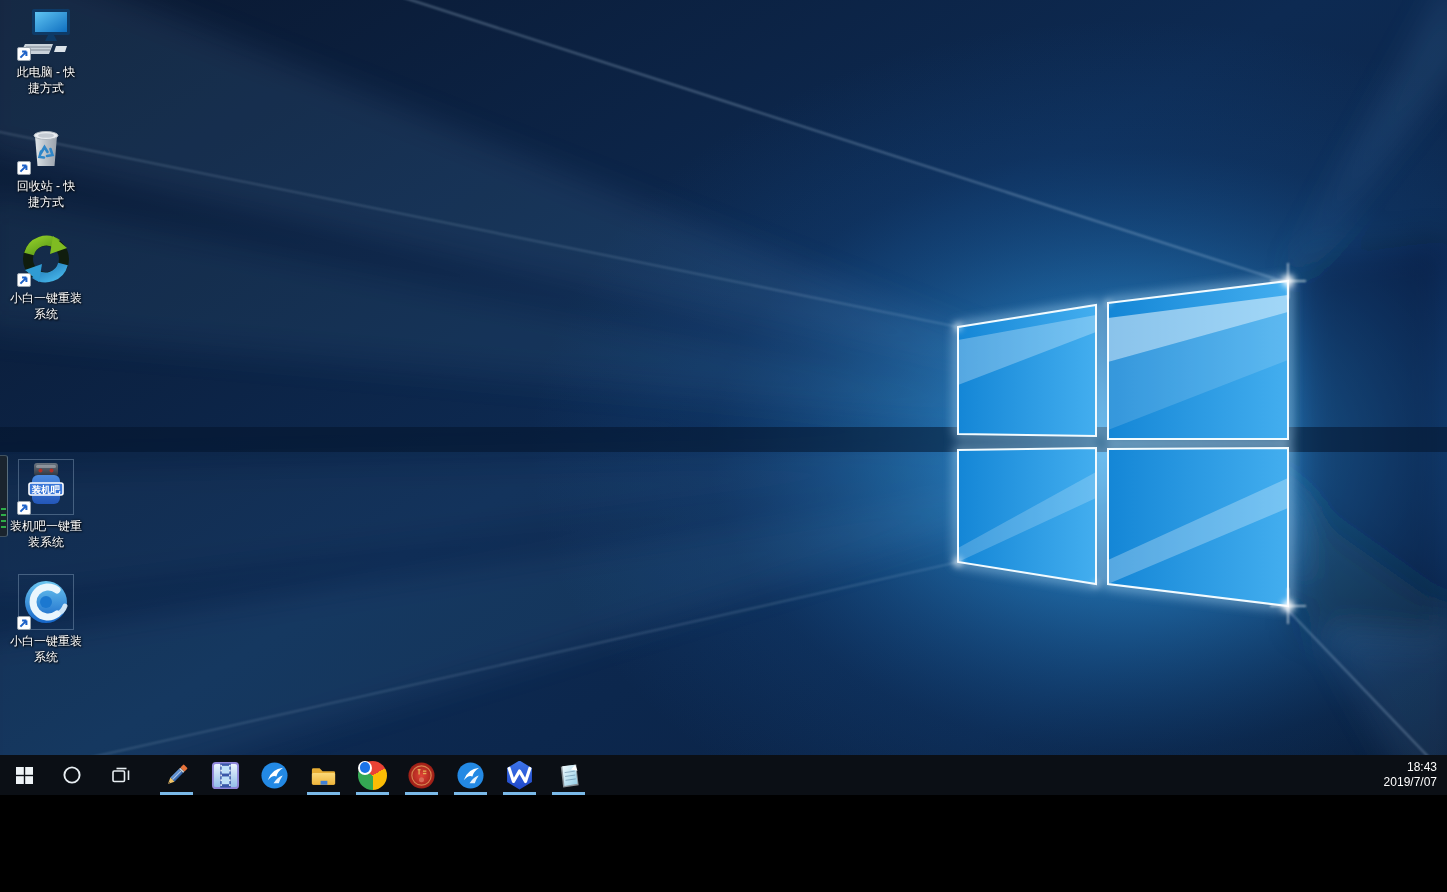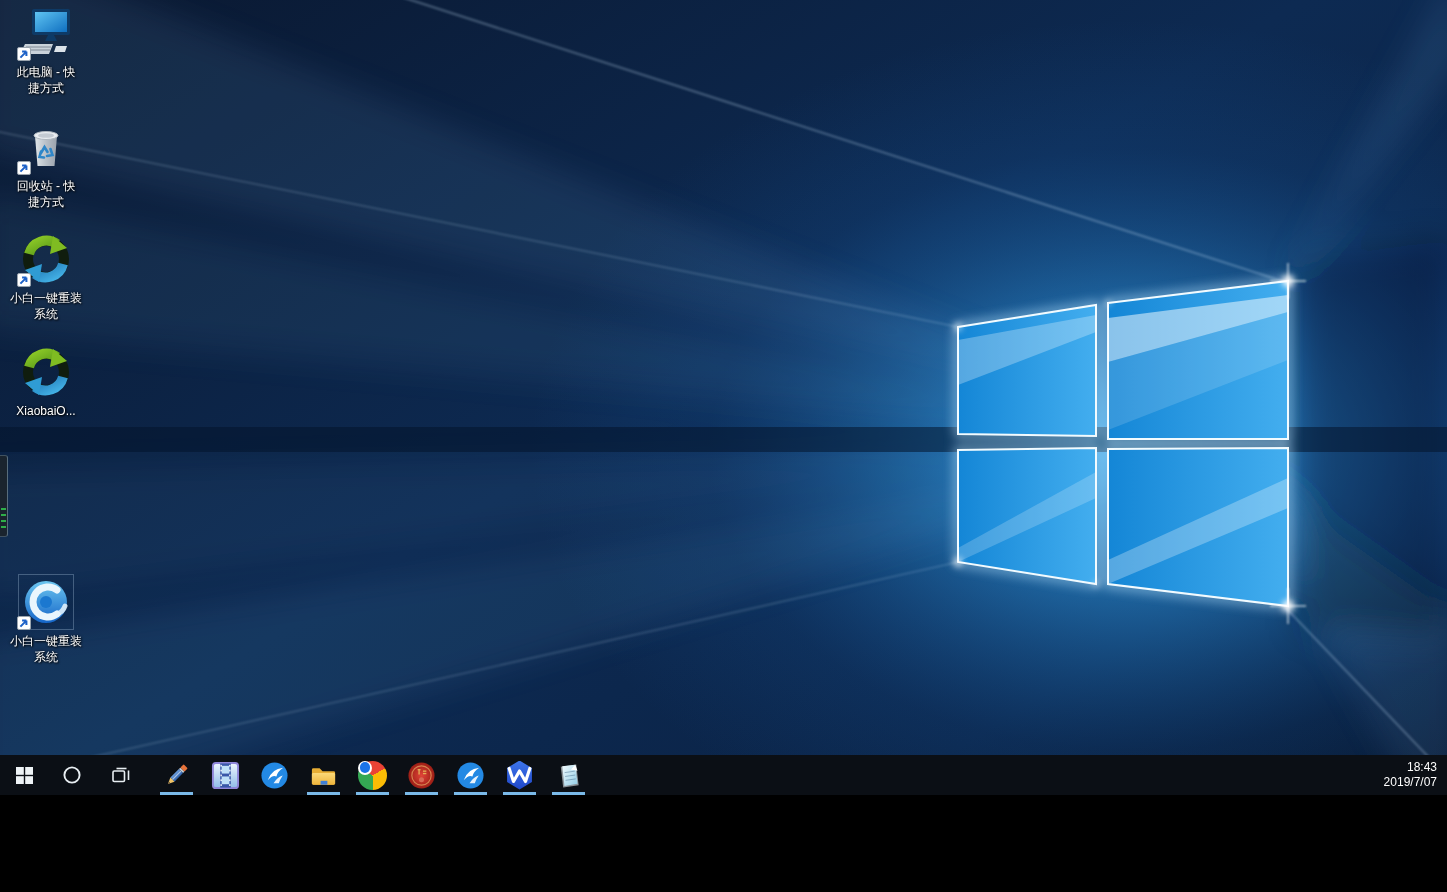--- a/index.html
+++ b/index.html
@@ -265,36 +265,43 @@
             <path d="M2 8 L7 3 M7 3 H3.4 M7 3 V6.6" stroke="#1e62c8" stroke-width="1.7" fill="none"></path>
           </svg>
       </span>
     </div>
     <div class="dlabel">
       <span>小白一键重装</span>
         <span>系统</span>
     </div>
   </div>
 
-  <div class="dicon" style="top:345px">
-    <div class="glyph">
+
+  <div class="dicon" style="top:460px">
+    <div class="glyph boxed">
       <svg viewBox="0 0 54 54">
-        <circle cx="27" cy="27" r="18" stroke="#101d0e" stroke-width="10" fill="none"></circle>
-        <path d="M10 22 A18 18 0 0 1 38 12" stroke="url(#syncG)" stroke-width="10" fill="none"></path>
-        <polygon points="34,4 48,16 31,22" fill="#7fbc22"></polygon>
-        <path d="M44 32 A18 18 0 0 1 16 42" stroke="url(#syncB)" stroke-width="10" fill="none"></path>
-        <polygon points="20,50 6,38 23,32" fill="#2f9cd4"></polygon>
-      </svg>
+        <rect x="15" y="3" width="24" height="13" rx="3" fill="url(#usbCap)"></rect>
+        <rect x="17" y="5" width="20" height="3" rx="1.5" fill="rgba(255,255,255,.3)"></rect>
+        <circle cx="21.5" cy="10.5" r="2" fill="#b03028"></circle>
+          <circle cx="32.5" cy="10.5" r="2" fill="#b03028"></circle>
+        <rect x="13" y="15" width="28" height="29" rx="6" fill="url(#usbBody)"></rect>
+        <rect x="10" y="23" width="34" height="12" rx="2" fill="#3a77d8" stroke="#ffffff" stroke-width="1.6"></rect>
+        <text x="27" y="32.5" text-anchor="middle" font-size="9.5" font-weight="bold" fill="#ffffff">装机吧</text>
+      </svg>
+      <span class="sc-badge">
+        <svg viewBox="0 0 10 10">
+            <path d="M2 8 L7 3 M7 3 H3.4 M7 3 V6.6" stroke="#1e62c8" stroke-width="1.7" fill="none"></path>
+          </svg>
+      </span>
     </div>
     <div class="dlabel">
-      <span>XiaobaiO...</span>
-        <span></span>
-    </div>
-  </div>
-
+      <span>装机吧一键重</span>
+        <span>装系统</span>
+    </div>
+  </div>
 
   <div class="dicon" style="top:575px">
     <div class="glyph boxed">
       <svg viewBox="0 0 54 54">
         <circle cx="27" cy="27" r="21" fill="url(#swirl)"></circle>
         <path d="M38 15 A15 15 0 1 0 38 39" stroke="#eaf6fd" stroke-width="7" fill="none" stroke-linecap="round"></path>
         <circle cx="27" cy="27" r="6" fill="#1b78d0"></circle>
         <path d="M38 39 q6 -2 8 -8" stroke="#eaf6fd" stroke-width="5" fill="none" stroke-linecap="round" opacity=".85"></path>
       </svg>
       <span class="sc-badge">

